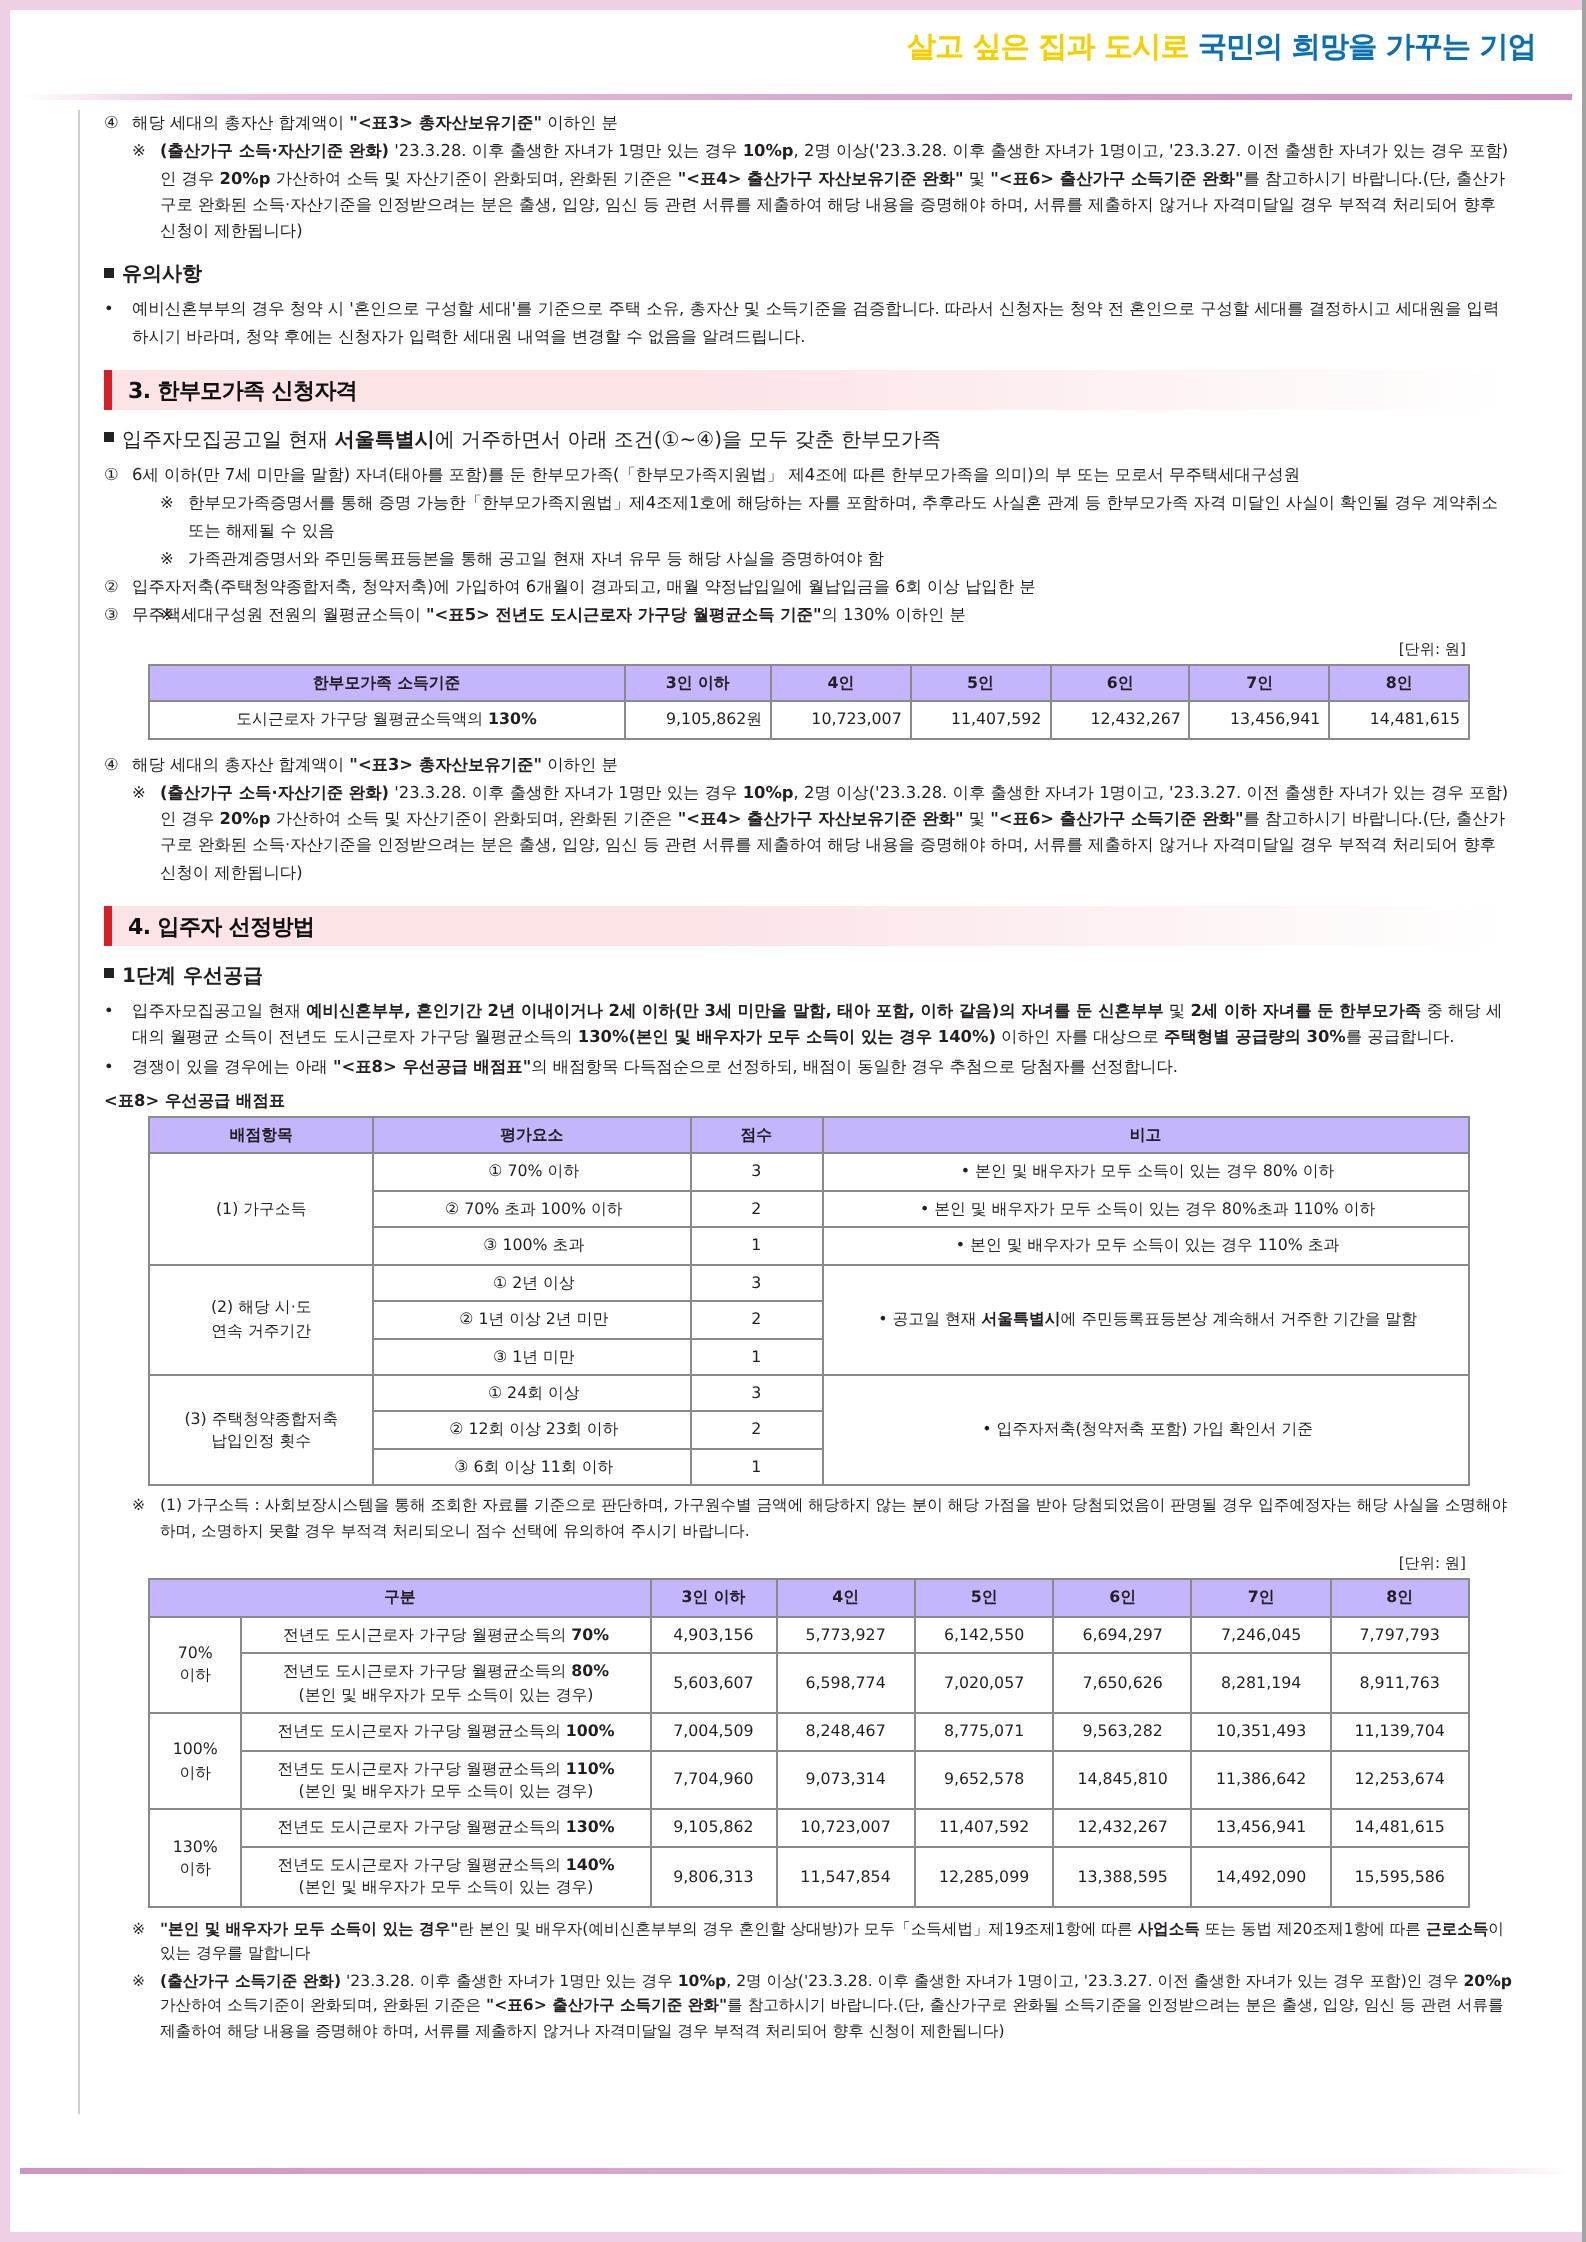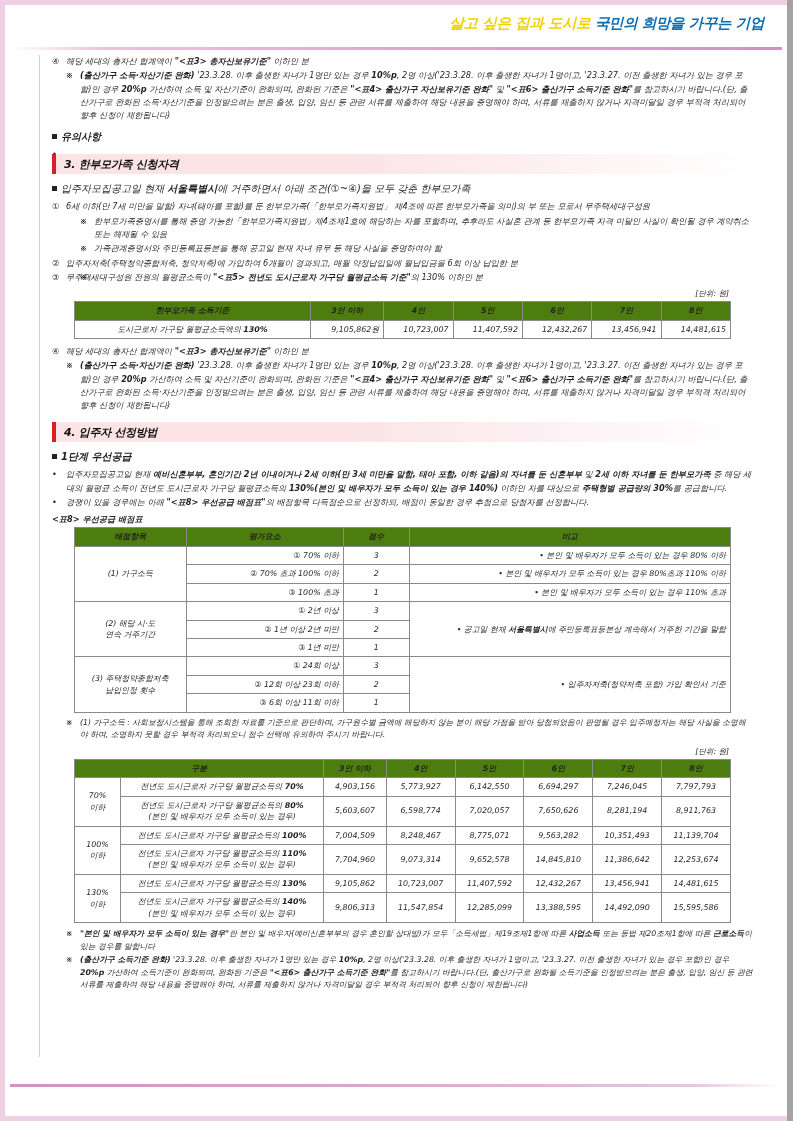--- a/index.html
+++ b/index.html
@@ -10,22 +10,21 @@
     background: #ffffff;
     font-family: "DejaVu Sans", "Liberation Sans", sans-serif;
     font-size: 8.2px;
     color: #231f20;
     position: relative;
     overflow: hidden;
   }
   .page {
     position: absolute; inset: 0;
     border-left: 5px solid #efcfe4;
-    border-right: 6px solid #a3a3a3;
-    font-style: italic;
+    border-right: 2px solid #a3a3a3;
   }
   .page::before, .page::after {
     content:""; position:absolute; left:0; right:0; height:5px; background:#efcfe4;
   }
   .page::before { top:0; }
   .page::after  { bottom:0; }
 
   
   .banner {
     position:absolute; top:5px; left:5px; right:5px; height:42px;
@@ -77,22 +76,22 @@
   .sub { font-weight:bold; font-size:10px; margin:8px 0 4px 0; }
 
   
   .unit { text-align:right; font-size:7.6px; margin:5px 0 2px 0; padding-right:2px; }
   table { border-collapse:collapse; width:100%; font-size:7.9px; }
   table.tbl { margin:0 auto; }
   .tbl th, .tbl td {
     border:1px solid #8a8a8a; padding:3px 4px; text-align:center; vertical-align:middle;
     line-height:1.45;
   }
-  .tbl th { background:#4d7c0f; font-weight:bold; }
-  .tbl td.l { text-align:right; padding-left:6px; }
+  .tbl th { background:#c4b5fd; font-weight:bold; }
+  .tbl td.l { text-align:center; padding-left:6px; }
   .tbl td.num { text-align:right; }
 
   .wrap-c { padding:0 22px; }
 
   
   .fn { font-size:7.8px; line-height:1.6; }
 
   
   .footer {
     position:absolute; bottom:12px; left:0; right:0; text-align:center;
@@ -127,20 +126,21 @@
       <span class="mk">※</span>
       <b>(출산가구 소득·자산기준 완화)</b><span> '23.3.28. 이후 출생한 자녀가 1명만 있는 경우 </span><b>10%p</b><span>, 2명 이상('23.3.28. 이후 출생한 자녀가 1명이고, '23.3.27. 이전 출생한 자녀가 있는 경우 포함)인 경우 </span><b>20%p</b><span> 가산하여 소득 및 자산기준이 완화되며, 완화된 기준은 </span><b>"&lt;표4&gt; 출산가구 자산보유기준 완화"</b><span> 및 </span><b>"&lt;표6&gt; 출산가구 소득기준 완화"</b><span>를 참고하시기 바랍니다.(단, 출산가구로 완화된 소득·자산기준을 인정받으려는 분은 출생, 입양, 임신 등 관련 서류를 제출하여 해당 내용을 증명해야 하며, 서류를 제출하지 않거나 자격미달일 경우 부적격 처리되어 향후 신청이 제한됩니다)</span>
     </p>
 
     <p class="sub">
       <span class="sq"></span><span>유의사항</span>
     </p>
 
     <p class="lv1">
       <span class="mk">•</span>
+      <span>예비신혼부부의 경우 청약 시 '혼인으로 구성할 세대'를 기준으로 주택 소유, 총자산 및 소득기준을 검증합니다. 따라서 신청자는 청약 전 혼인으로 구성할 세대를 결정하시고 세대원을 입력하시기 바라며, 청약 후에는 신청자가 입력한 세대원 내역을 변경할 수 없음을 알려드립니다.</span>
     </p>
 
     <div class="sect">
       <span class="bar"></span>
       <span class="t">3. 한부모가족 신청자격</span>
     </div>
 
     <p class="sub">
       <span class="sq"></span><span style="font-weight:normal">입주자모집공고일 현재 </span><b>서울특별시</b><span style="font-weight:normal">에 거주하면서 아래 조건(①~④)을 모두 갖춘 한부모가족</span>
     </p>

